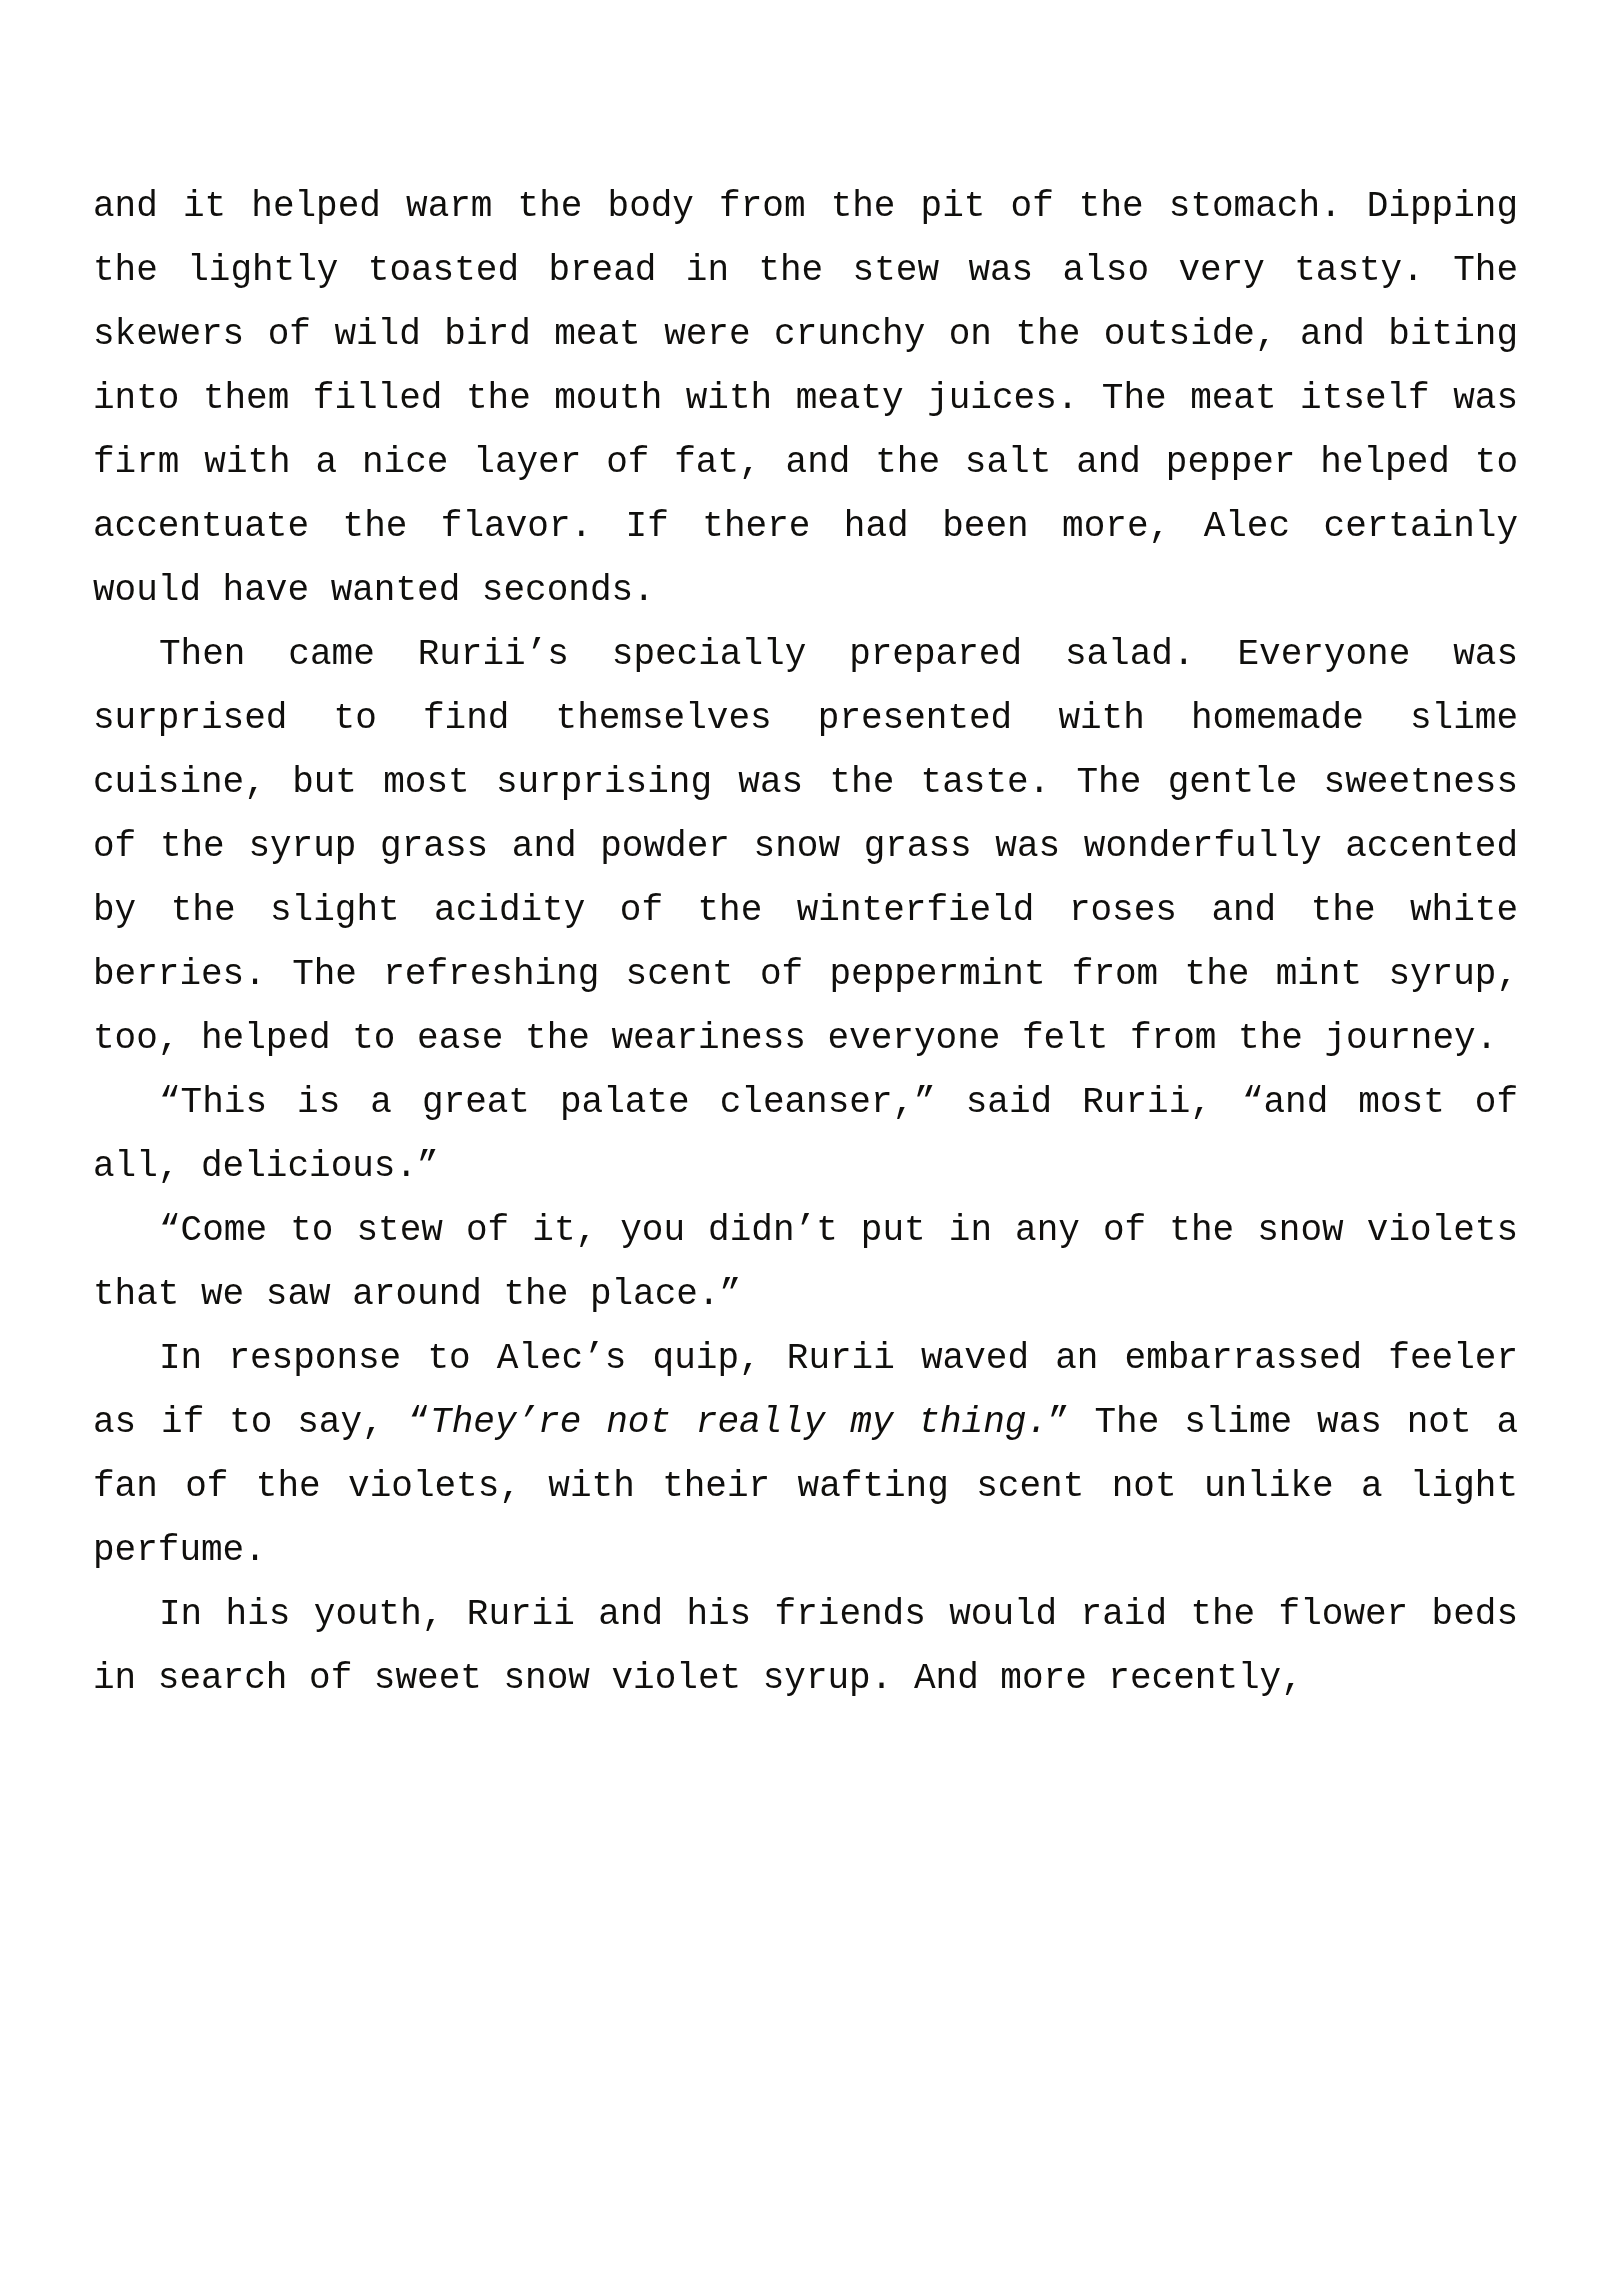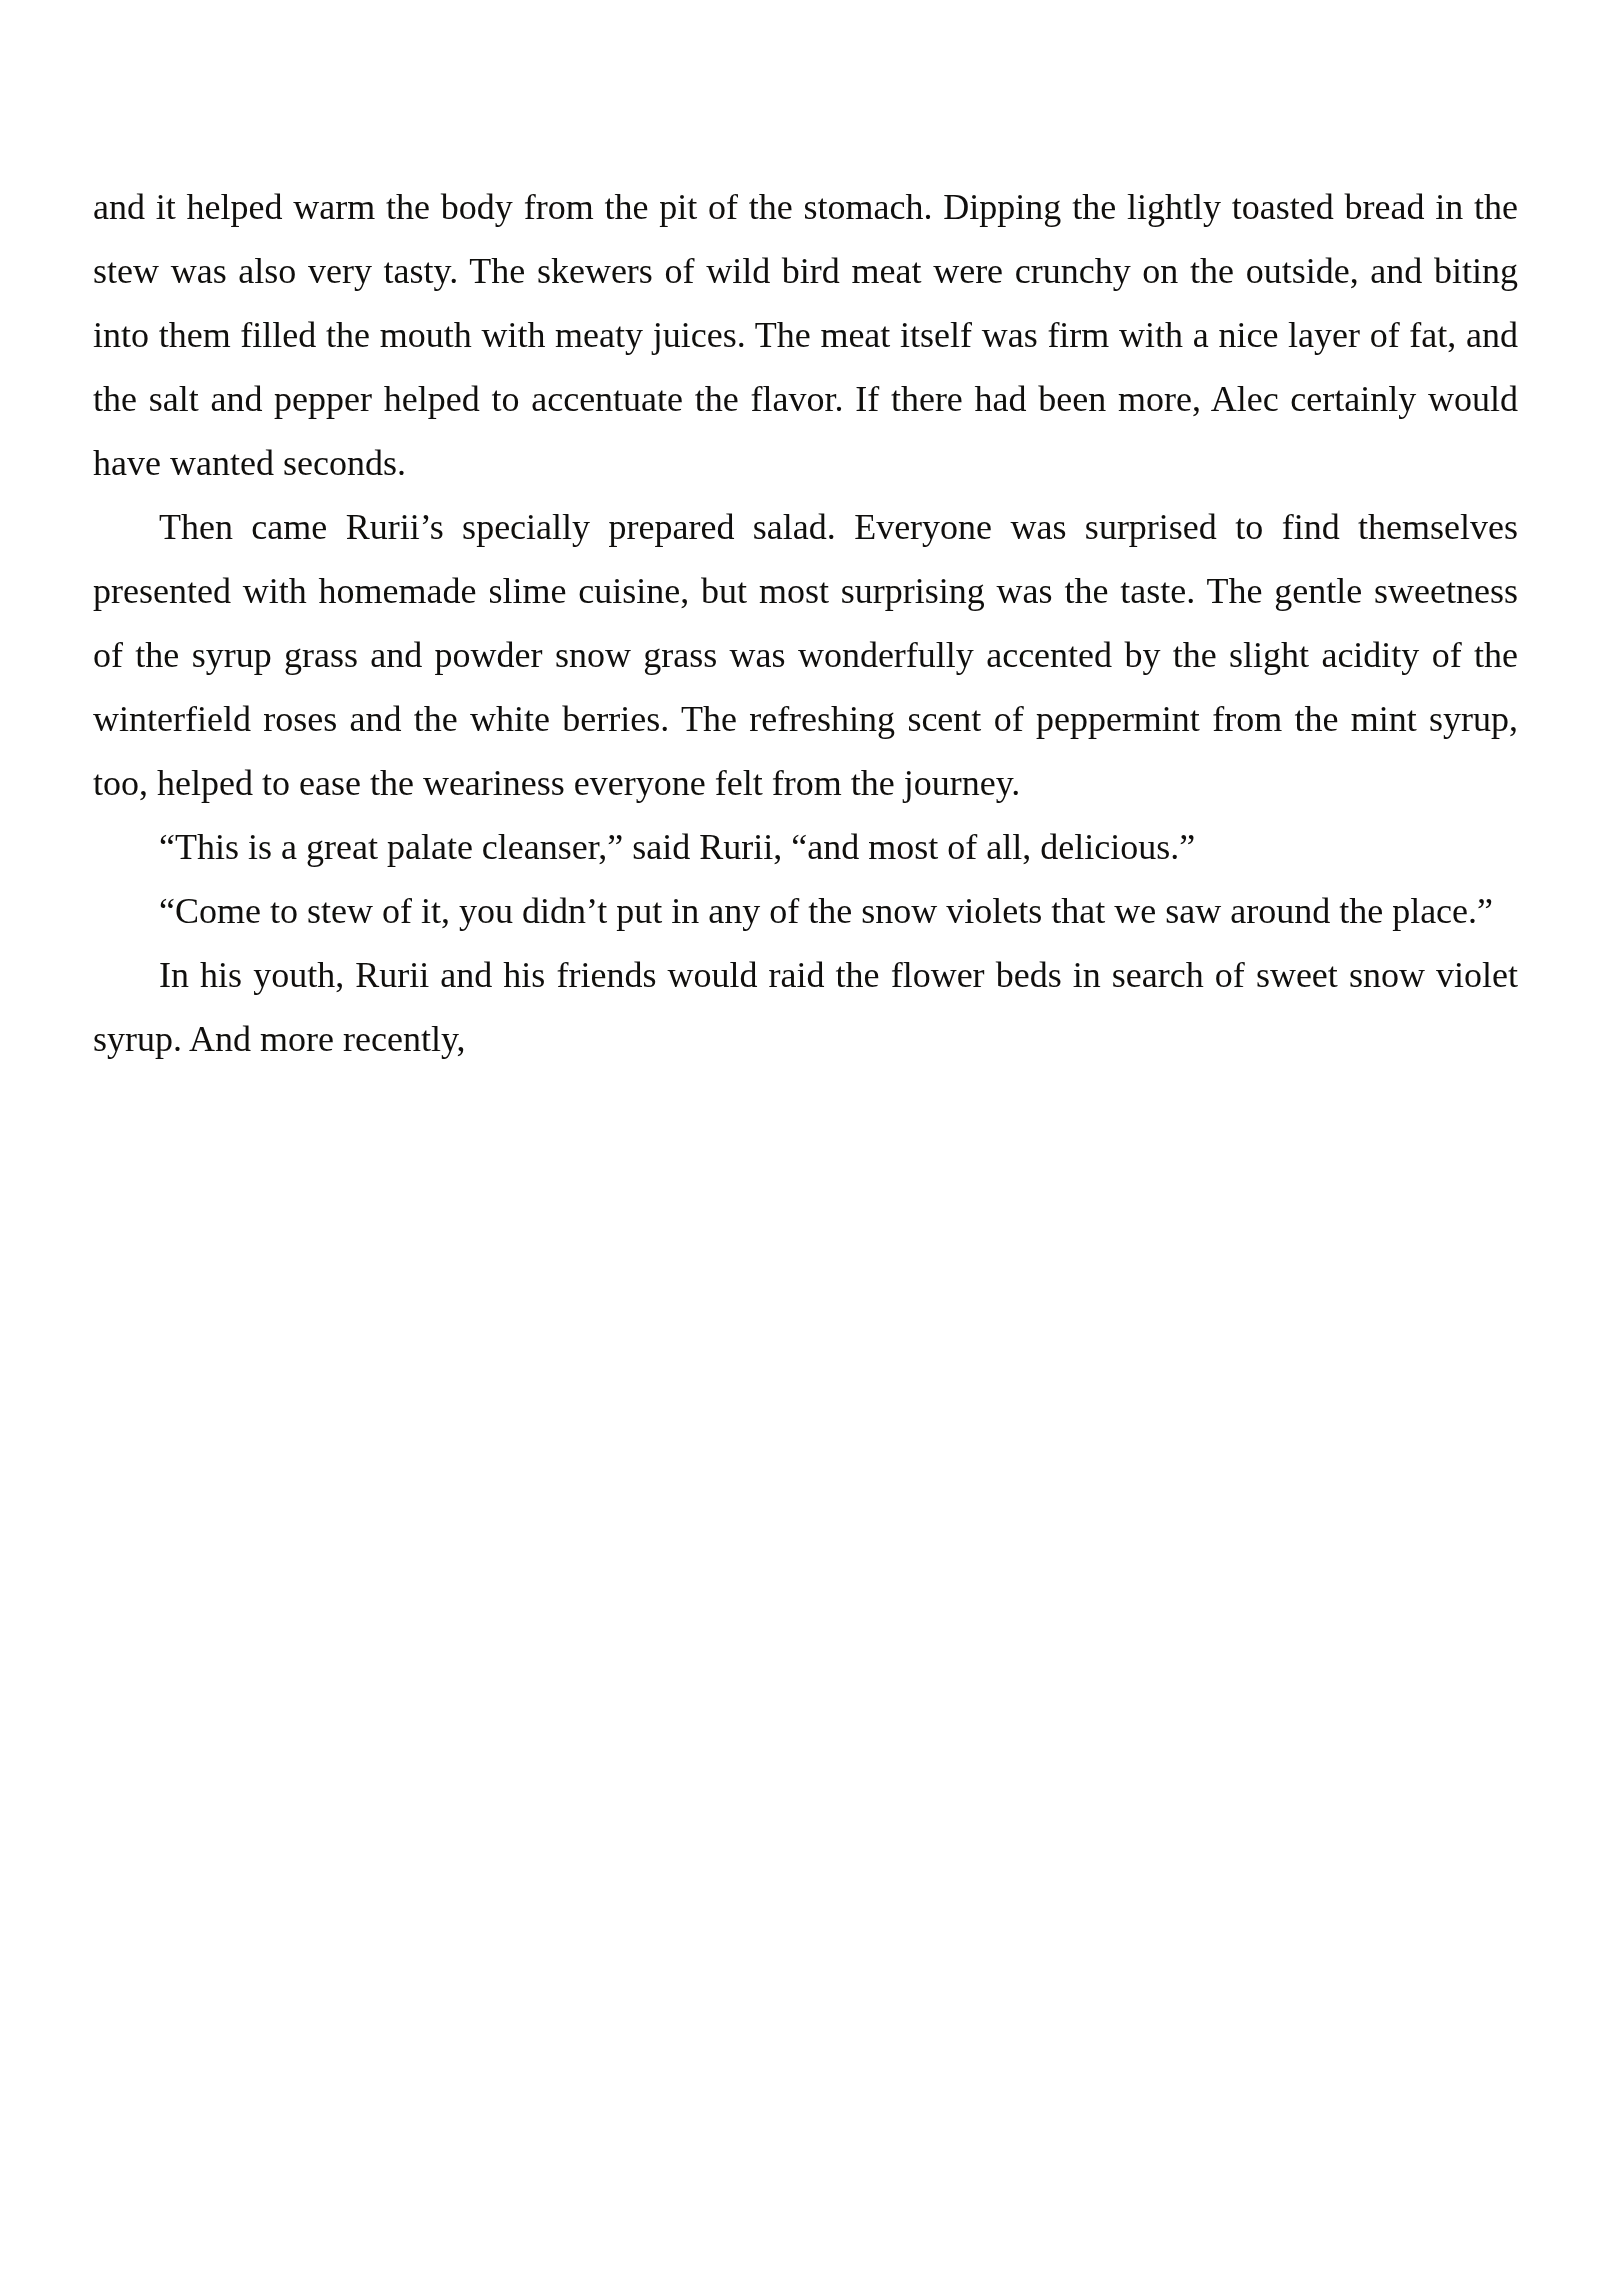--- a/index.html
+++ b/index.html
@@ -12,20 +12,21 @@
     height: 2290px;
     font-family: "Liberation Serif", "DejaVu Serif", serif;
     color: #111111;
   }
   .page {
     box-sizing: border-box;
     width: 1573px;
     height: 2290px;
     padding: 175px 93px 116px 93px;
     background: #ffffff;
+    font-family: Liberation Mono, monospace;
   }
   .body-text {
     width: 1425px;
     margin: 0 auto;
     font-size: 36px;
     line-height: 64px;
     text-align: justify;
     text-justify: inter-word;
     color: #100f0d;
     hyphens: none;
@@ -43,16 +44,17 @@
 </style>
 </head>
 <body>
 
 <div class="page">
   <div class="body-text" id="body-text">
       <p><span>and it helped warm the body from the pit of the stomach. Dipping the lightly toasted bread in the stew was also very tasty. The skewers of wild bird meat were crunchy on the outside, and biting into them filled the mouth with meaty juices. The meat itself was firm with a nice layer of fat, and the salt and pepper helped to accentuate the flavor. If there had been more, Alec certainly would have wanted seconds.</span></p>
       <p class="indent"><span>Then came Rurii’s specially prepared salad. Everyone was surprised to find themselves presented with homemade slime cuisine, but most surprising was the taste. The gentle sweetness of the syrup grass and powder snow grass was wonderfully accented by the slight acidity of the winterfield roses and the white berries. The refreshing scent of peppermint from the mint syrup, too, helped to ease the weariness everyone felt from the journey.</span></p>
       <p class="indent"><span>“This is a great palate cleanser,” said Rurii, “and most of all, delicious.”</span></p>
       <p class="indent"><span>“Come to stew of it, you didn’t put in any of the snow violets that we saw around the place.”</span></p>
+      <p class="indent"><span>In response to Alec’s quip, Rurii waved an embarrassed feeler as if to say, “</span><em>They’re not really my thing.</em><span>” The slime was not a fan of the violets, with their wafting scent not unlike a light perfume.</span></p>
       <p class="indent"><span>In his youth, Rurii and his friends would raid the flower beds in search of sweet snow violet syrup. And more recently,</span></p>
     </div>
 </div>
 
 
 </body></html>

